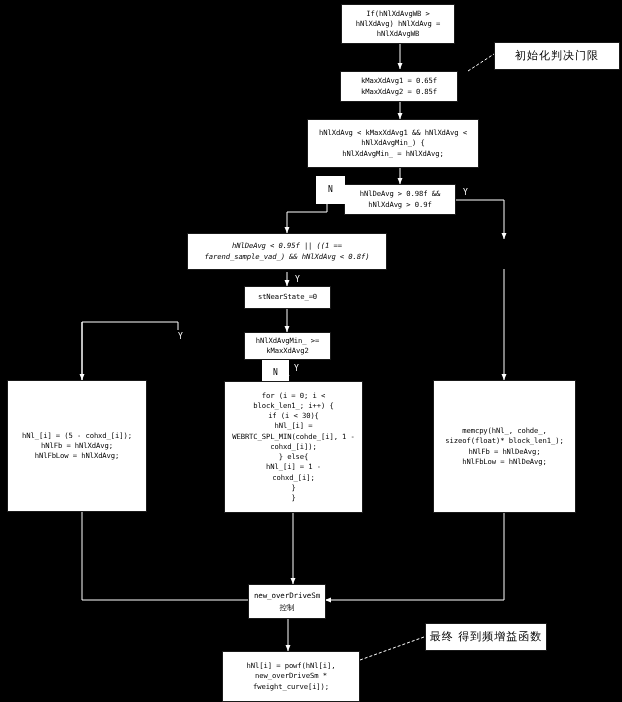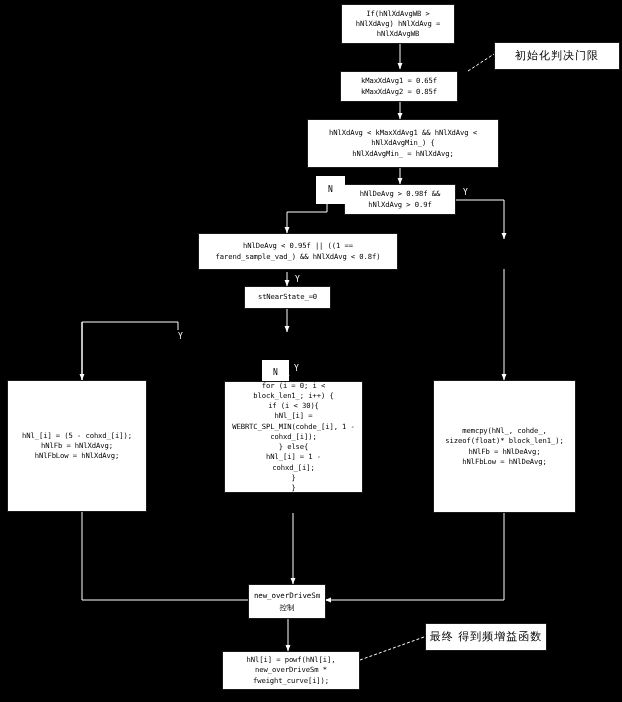--- a/index.html
+++ b/index.html
@@ -122,69 +122,71 @@
 
   <div class="node" style="left:341px; top:4px; width:114px; height:40px;">If(hNlXdAvgWB &gt;
 hNlXdAvg) hNlXdAvg =
 hNlXdAvgWB</div>
 
   <div class="node" style="left:340px; top:71px; width:118px; height:31px;">kMaxXdAvg1 = 0.65f
 kMaxXdAvg2 = 0.85f</div>
 
   <div class="node cn" style="left:494px; top:42px; width:126px; height:28px;">初始化判决门限</div>
 
-  <div class="node" style="left:307px; top:119px; width:192px; height:49px;">hNlXdAvg &lt; kMaxXdAvg1 &amp;&amp; hNlXdAvg &lt;
+  <div class="node" style="left:307px; top:119px; width:172px; height:49px;">hNlXdAvg &lt; kMaxXdAvg1 &amp;&amp; hNlXdAvg &lt;
 hNlXdAvgMin_) {
 hNlXdAvgMin_ = hNlXdAvg;</div>
 
   <div class="node" style="left:344px; top:184px; width:112px; height:31px;">hNlDeAvg &gt; 0.98f &amp;&amp;
 hNlXdAvg &gt; 0.9f</div>
 
   <div class="label bare" style="left:316px; top:176px; width:21px; height:22px; background:#ffffff; color:#000000; display:flex; align-items:center; justify-content:center;">N</div>
 
   <div class="label bare" style="left:459px; top:186px;">Y</div>
 
-  <div class="node" style="left:198px; top:233px; width:200px; height:37px;">hNlDeAvg &lt; 0.95f || ((1 ==
+  <div class="node" style="left:187px; top:233px; width:200px; height:37px;font-style:italic;">hNlDeAvg &lt; 0.95f || ((1 ==
 farend_sample_vad_) &amp;&amp; hNlXdAvg &lt; 0.8f)</div>
 
   <div class="label bare" style="left:291px; top:273px;">Y</div>
 
 
   <div class="node" style="left:244px; top:286px; width:87px; height:23px;">stNearState_=0</div>
 
+  <div class="node" style="left:244px; top:332px; width:87px; height:28px;">hNlXdAvgMin_ &gt;=
+kMaxXdAvg2</div>
 
   <div class="label bare" style="left:174px; top:330px;">Y</div>
 
   <div class="label bare" style="left:262px; top:360px; width:19px; height:20px; background:#ffffff; color:#000000; display:flex; align-items:center; justify-content:center;">N</div>
 
   <div class="label bare" style="left:290px; top:362px;">Y</div>
 
   <div class="node" style="left:7px; top:380px; width:140px; height:132px;">hNl_[i] = (5 - cohxd_[i]);
 hNlFb = hNlXdAvg;
 hNlFbLow = hNlXdAvg;</div>
 
-  <div class="node" style="left:224px; top:381px; width:139px; height:112px;text-align:center;">for (i = 0; i &lt;
+  <div class="node" style="left:224px; top:381px; width:139px; height:132px;text-align:center;">for (i = 0; i &lt;
 block_len1_; i++) {
 if (i &lt; 30){
 hNl_[i] =
 WEBRTC_SPL_MIN(cohde_[i], 1 -
 cohxd_[i]);
 } else{
 hNl_[i] = 1 -
 cohxd_[i];
 }
 }</div>
 
   <div class="node" style="left:433px; top:380px; width:143px; height:133px;">memcpy(hNl_, cohde_,
 sizeof(float)* block_len1_);
 hNlFb = hNlDeAvg;
 hNlFbLow = hNlDeAvg;</div>
 
   <div class="node mixed" style="left:248px; top:584px; width:78px; height:35px;">new_overDriveSm
 控制</div>
 
-  <div class="node" style="left:222px; top:651px; width:138px; height:39px;">hNl[i] = powf(hNl[i],
+  <div class="node" style="left:222px; top:651px; width:138px; height:51px;">hNl[i] = powf(hNl[i],
 new_overDriveSm *
 fweight_curve[i]);</div>
 
   <div class="node cn" style="left:425px; top:623px; width:122px; height:28px;">最终 得到频增益函数</div>
 
 </div>
 
 </body></html>

